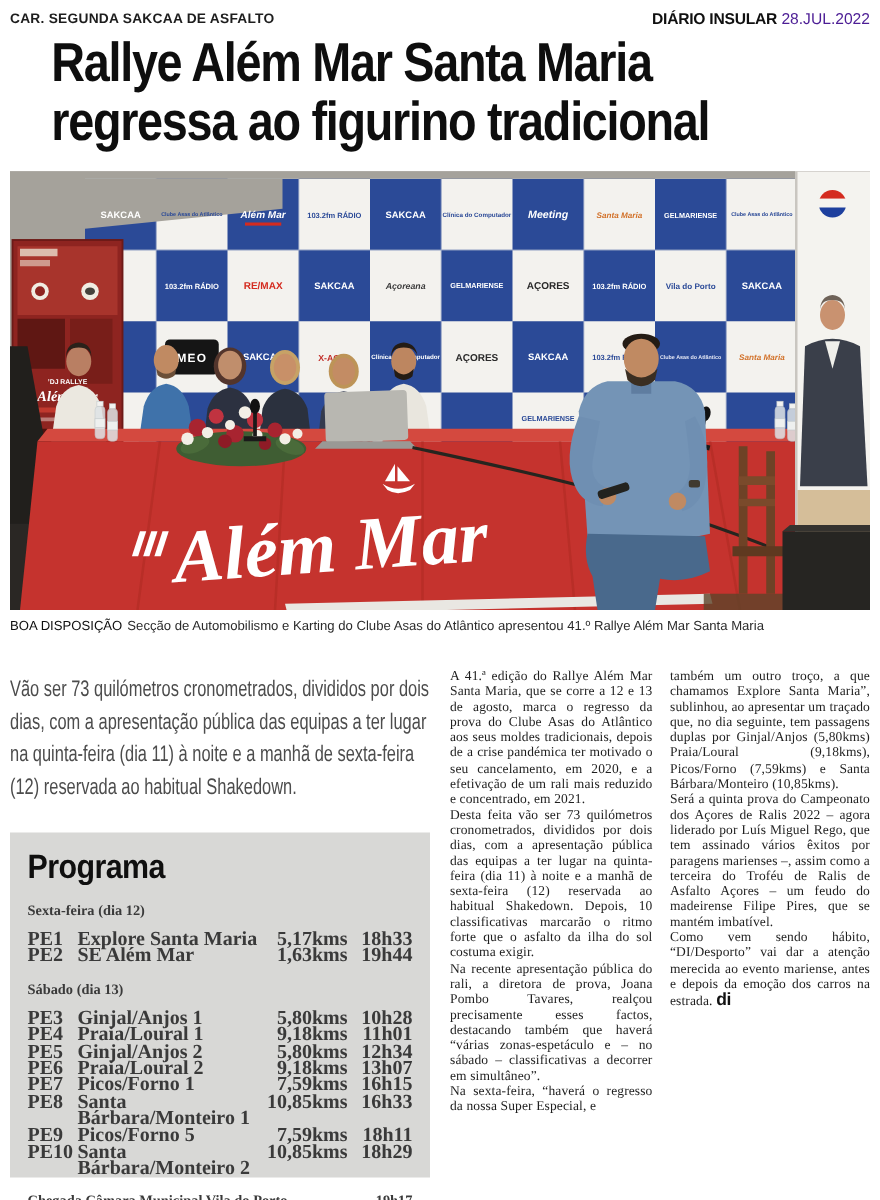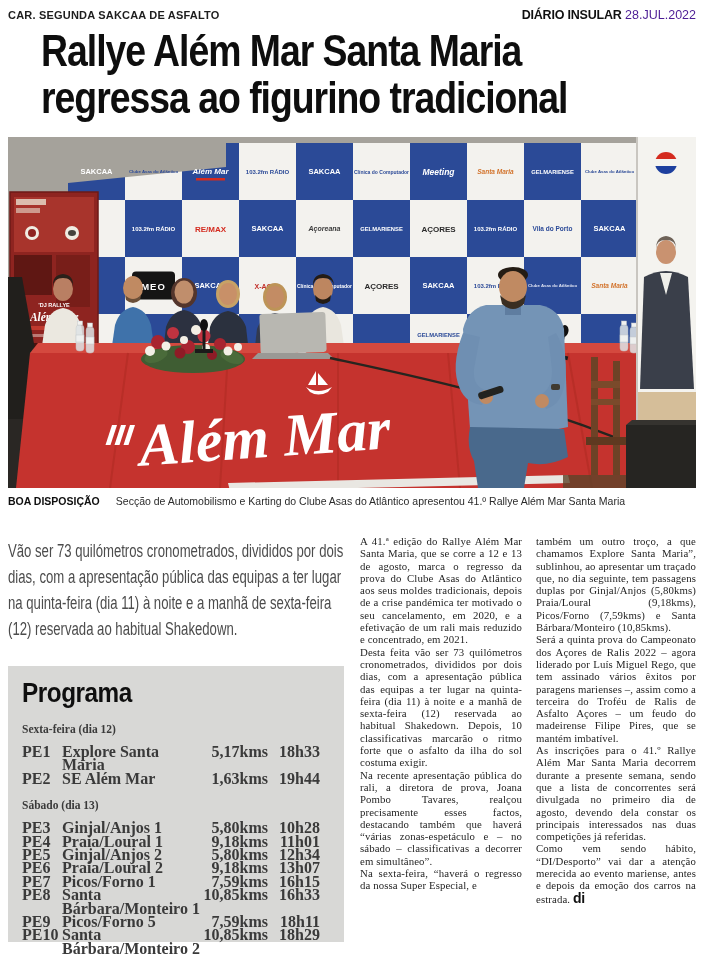--- a/index.html
+++ b/index.html
@@ -7,25 +7,25 @@
         font-family:"Liberation Sans",sans-serif;}
   .kicker{position:absolute;left:8px;top:9px;font-size:11px;font-weight:600;color:#1d1d1d;letter-spacing:.2px;}
   .masthead{position:absolute;right:8px;top:8px;font-size:12.5px;white-space:nowrap;}
   .masthead .brand{font-weight:800;color:#101010;letter-spacing:-.2px;}
   .masthead .date{color:#4c1d95;font-weight:400;margin-left:0;}
   .headline{position:absolute;left:8px;top:27px;color:#0e0e0e;margin-left:33px;}
   .headline .hl{font-size:44px;font-weight:800;line-height:47px;letter-spacing:-1.2px;
                 white-space:nowrap;transform:scaleX(.85);transform-origin:left top;}
   .photo{position:absolute;left:8px;top:137px;width:688px;height:321px;background:#a5a29b;}
   .caption{position:absolute;left:8px;top:495px;width:688px;font-size:10.5px;color:#2b2b2b;white-space:nowrap;}
-  .caption .cap-label{font-weight:700;color:#0e0e0e;margin-right:16px;}
+  .caption .cap-label{font-weight:400;color:#0e0e0e;margin-right:4px;}
   .lead{position:absolute;left:8px;top:538px;width:460px;font-size:18px;line-height:26px;color:#4c4c4c;
         transform:scaleX(.73);transform-origin:left top;margin:0;}
   .program{position:absolute;left:8px;top:666px;width:336px;height:276px;background:#d8d8d6;
-           box-sizing:border-box;padding:10px 24px 10px 14px;color:#3a3a3a;}
+           box-sizing:border-box;padding:10px 14px 10px 14px;color:#3a3a3a;}
   .program-title{font-size:27px;font-weight:800;letter-spacing:-.5px;color:#0f0f0f;
                  transform:scaleX(.9);transform-origin:left top;margin:2px 0 0 0;}
   .prog-body{font-family:"Liberation Serif",serif;}
   .prog-heading{font-size:11.5px;font-weight:700;margin:14px 0 10px 0;}
   .prog-row{display:grid;grid-template-columns:40px 1fr 66px 52px;font-size:16px;font-weight:700;line-height:13.4px;}
   .pc-dist,.pc-time{text-align:right;}
   .prog-finish{display:flex;justify-content:space-between;margin-top:13px;font-size:11.5px;font-weight:700;
                font-family:"Liberation Serif",serif;}
   .article-col{position:absolute;top:535px;font-family:"Liberation Serif",serif;font-size:10.8px;
                line-height:12.3px;color:#1f1f1f;text-align:justify;letter-spacing:.1px;}
@@ -381,17 +381,16 @@
   <div class="article-col" id="col2">
     <p>A 41.ª edição do Rallye Além Mar Santa Maria, que se corre a 12 e 13 de agosto, marca o regresso da prova do Clube Asas do Atlântico aos seus moldes tradicionais, depois de a crise pandémica ter motivado o seu cancelamento, em 2020, e a efetivação de um rali mais reduzido e concentrado, em 2021.</p>
     <p>Desta feita vão ser 73 quilómetros cronometrados, divididos por dois dias, com a apresentação pública das equipas a ter lugar na quinta-feira (dia 11) à noite e a manhã de sexta-feira (12) reservada ao habitual Shakedown. Depois, 10 classificativas marcarão o ritmo forte que o asfalto da ilha do sol costuma exigir.</p>
     <p>Na recente apresentação pública do rali, a diretora de prova, Joana Pombo Tavares, realçou precisamente esses factos, destacando também que haverá “várias zonas-espetáculo e – no sábado – classificativas a decorrer em simultâneo”.</p>
     <p>Na sexta-feira, “haverá o regresso da nossa Super Especial, e</p>
   </div>
 
   <div class="article-col" id="col3">
     <p>também um outro troço, a que chamamos Explore Santa Maria”, sublinhou, ao apresentar um traçado que, no dia seguinte, tem passagens duplas por Ginjal/Anjos (5,80kms) Praia/Loural (9,18kms), Picos/Forno (7,59kms) e Santa Bárbara/Monteiro (10,85kms).</p>
     <p>Será a quinta prova do Campeonato dos Açores de Ralis 2022 – agora liderado por Luís Miguel Rego, que tem assinado vários êxitos por paragens marienses –, assim como a terceira do Troféu de Ralis de Asfalto Açores – um feudo do madeirense Filipe Pires, que se mantém imbatível.</p>
-    <p>As inscrições para o 41.º Rallye Além Mar Santa Maria decorrem durante a presente semana, sendo que a lista de concorrentes será divulgada no primeiro dia de agosto, devendo dela constar os principais interessados nas duas competições já referidas.</p>
     <p><span>Como vem sendo hábito, “DI/Desporto” vai dar a atenção merecida ao evento mariense, antes e depois da emoção dos carros na estrada.</span><span class="endmark">di</span></p>
   </div>
 
 </div>
 
 </body></html>

